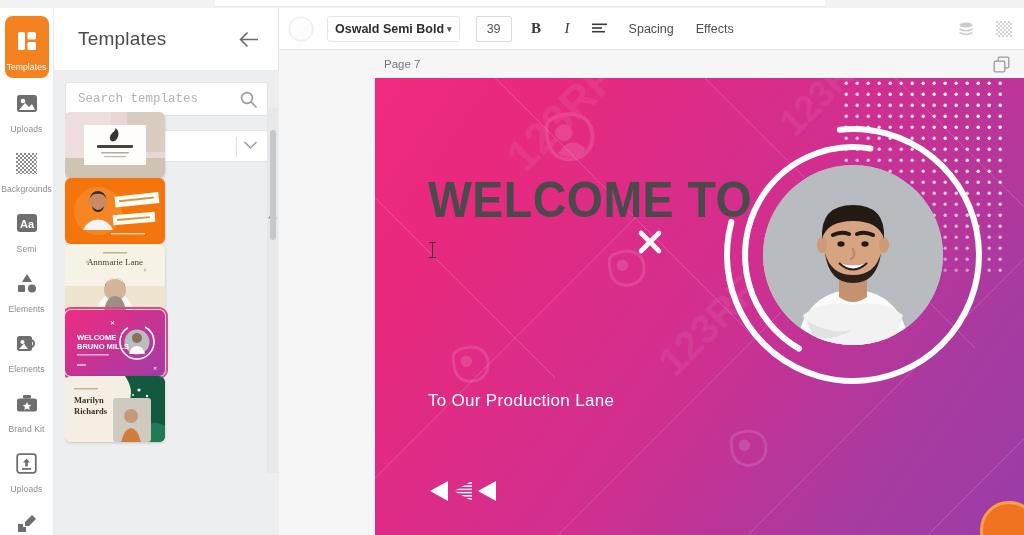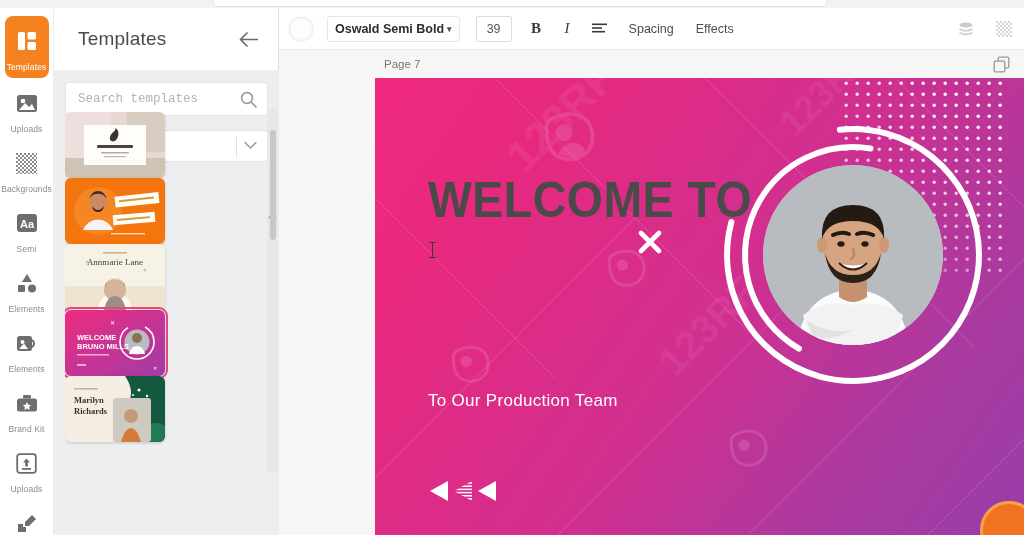--- a/index.html
+++ b/index.html
@@ -571,21 +571,21 @@
           <mask id="dotmask">
               <rect width="160" height="195" fill="url(#dotfade)"></rect>
             </mask>
         </defs>
         <rect width="160" height="195" fill="url(#dotp)" mask="url(#dotmask)"></rect>
       </svg>
 
       <div class="headline">WELCOME TO</div>
       <div class="text-caret"></div>
 
-      <div class="subline">To Our Production Team</div>
+      <div class="subline">To Our Production Lane</div>
 
       <div class="x-mark" style="left:262px; top:151px;">
         <svg width="26" height="26" viewBox="0 0 26 26">
           <path d="M4 4 L22 22 M22 4 L4 22" stroke="#fff" stroke-width="4.6" stroke-linecap="round"></path>
         </svg>
       </div>
 
       <div class="arrows">
         <svg width="74" height="24" viewBox="0 0 74 24">
           <defs>

